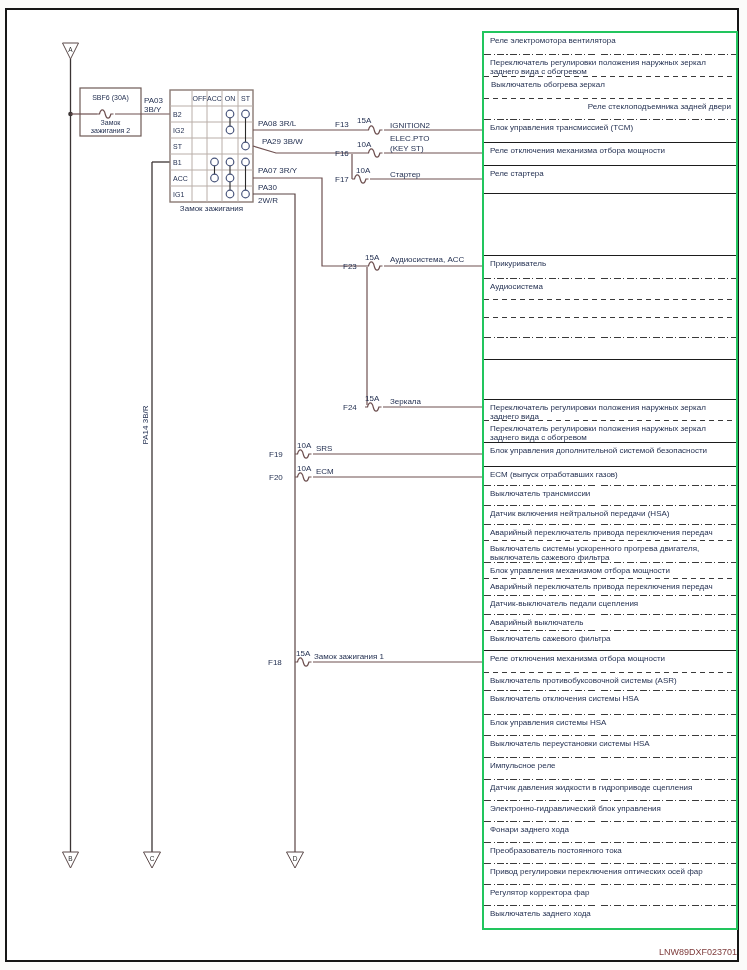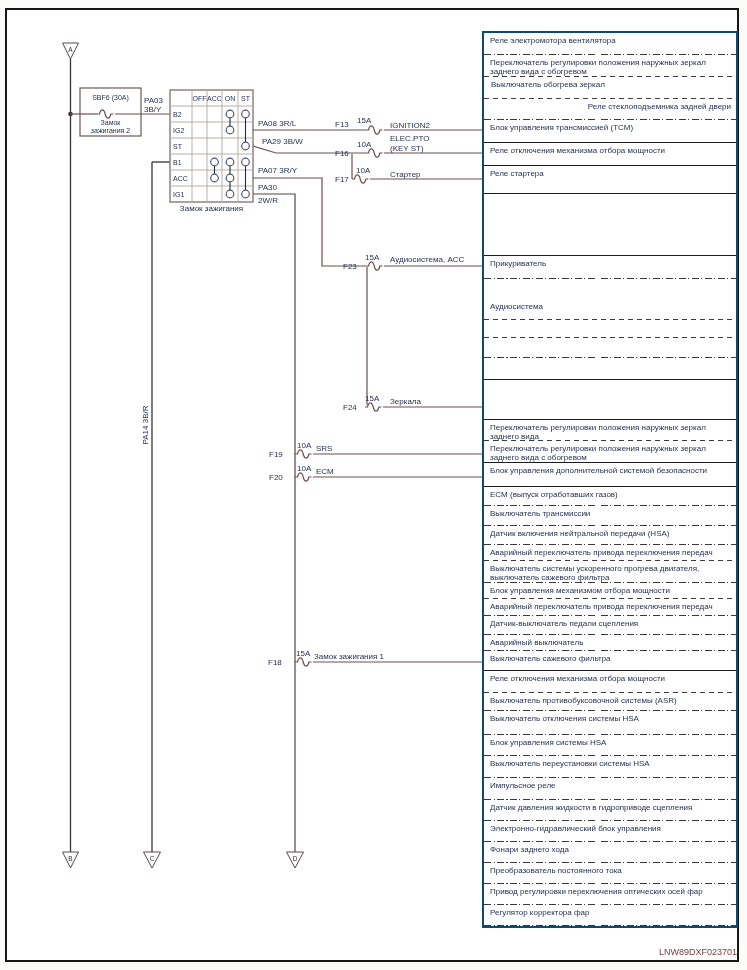--- a/index.html
+++ b/index.html
@@ -13,21 +13,21 @@
   }
   svg.overlay{position:absolute;left:0;top:0;width:747px;height:970px;overflow:visible}
   svg text{font-family:"Liberation Sans", sans-serif;fill:#1e2b4d}
   .t8{font-size:8px}
   .t7{font-size:7px}
   .t65{font-size:6.5px;fill:#2a2a2a}
   .t9{font-size:9px}
   .code-text{fill:#7d3b3b}
   .panel{
     position:absolute;left:482px;top:31px;width:256px;
-    border:2px solid #0c4a6e;background:#fff;box-sizing:border-box;
+    border:2px solid #22c55e;background:#fff;box-sizing:border-box;
   }
   .prow{
     position:relative;box-sizing:border-box;overflow:hidden;
     padding:3px 5px 0 6px;font-size:8px;line-height:9px;color:#1e2b4d;
   }
   .sep{position:absolute;left:0;right:0;bottom:0;height:1px}
   .sep-solid{background:#1d1d1d}
   .sep-dashed{background:repeating-linear-gradient(90deg,#3a3a3a 0 5px,transparent 5px 9px)}
   .sep-dashdot{background:repeating-linear-gradient(90deg,#3a3a3a 0 7px,transparent 7px 9.5px,#3a3a3a 9.5px 10.5px,transparent 10.5px 13px)}
 </style>
@@ -219,21 +219,21 @@
 <div class="panel">
     <div class="prow" style="height: 22px;"><span>Реле электромотора вентилятора</span><div class="sep sep-dashdot"></div></div>
     <div class="prow" style="height: 22px;"><span>Переключатель регулировки положения наружных зеркал заднего вида с обогревом</span><div class="sep sep-dashed"></div></div>
     <div class="prow" style="height: 22px; padding-left: 7px;"><span>Выключатель обогрева зеркал</span><div class="sep sep-dashed"></div></div>
     <div class="prow" style="height: 21px; text-align: right;"><span>Реле стеклоподъемника задней двери</span><div class="sep sep-dashdot"></div></div>
     <div class="prow" style="height: 23px;"><span>Блок управления трансмиссией (TCM)</span><div class="sep sep-solid"></div></div>
     <div class="prow" style="height: 23px;"><span>Реле отключения механизма отбора мощности</span><div class="sep sep-solid"></div></div>
     <div class="prow" style="height: 28px;"><span>Реле стартера</span><div class="sep sep-solid"></div></div>
     <div class="prow" style="height: 62px;"><span></span><div class="sep sep-solid"></div></div>
     <div class="prow" style="height: 23px;"><span>Прикуриватель</span><div class="sep sep-dashdot"></div></div>
-    <div class="prow" style="height: 21px; margin-top: 20px;"><span>Аудиосистема</span><div class="sep sep-dashed"></div></div>
+    <div class="prow" style="height: 21px;"><span>Аудиосистема</span><div class="sep sep-dashed"></div></div>
     <div class="prow" style="height: 18px;"><span></span><div class="sep sep-dashed"></div></div>
     <div class="prow" style="height: 20px;"><span></span><div class="sep sep-dashdot"></div></div>
     <div class="prow" style="height: 22px;"><span></span><div class="sep sep-solid"></div></div>
     <div class="prow" style="height: 40px;"><span></span><div class="sep sep-solid"></div></div>
     <div class="prow" style="height: 21px;"><span>Переключатель регулировки положения наружных зеркал заднего вида</span><div class="sep sep-dashed"></div></div>
     <div class="prow" style="height: 22px;"><span>Переключатель регулировки положения наружных зеркал заднего вида с обогревом</span><div class="sep sep-solid"></div></div>
     <div class="prow" style="height: 24px;"><span>Блок управления дополнительной системой безопасности</span><div class="sep sep-solid"></div></div>
     <div class="prow" style="height: 19px;"><span>ECM (выпуск отработавших газов)</span><div class="sep sep-dashdot"></div></div>
     <div class="prow" style="height: 20px;"><span>Выключатель трансмиссии</span><div class="sep sep-dashdot"></div></div>
     <div class="prow" style="height: 19px;"><span>Датчик включения нейтральной передачи (HSA)</span><div class="sep sep-dashdot"></div></div>
@@ -249,13 +249,14 @@
     <div class="prow" style="height: 24px;"><span>Выключатель отключения системы HSA</span><div class="sep sep-dashdot"></div></div>
     <div class="prow" style="height: 21px;"><span>Блок управления системы HSA</span><div class="sep sep-dashdot"></div></div>
     <div class="prow" style="height: 22px;"><span>Выключатель переустановки системы HSA</span><div class="sep sep-dashdot"></div></div>
     <div class="prow" style="height: 22px;"><span>Импульсное реле</span><div class="sep sep-dashdot"></div></div>
     <div class="prow" style="height: 21px;"><span>Датчик давления жидкости в гидроприводе сцепления</span><div class="sep sep-dashdot"></div></div>
     <div class="prow" style="height: 21px;"><span>Электронно-гидравлический блок управления</span><div class="sep sep-dashdot"></div></div>
     <div class="prow" style="height: 21px;"><span>Фонари заднего хода</span><div class="sep sep-dashdot"></div></div>
     <div class="prow" style="height: 21px;"><span>Преобразователь постоянного тока</span><div class="sep sep-dashdot"></div></div>
     <div class="prow" style="height: 21px;"><span>Привод регулировки переключения оптических осей фар</span><div class="sep sep-dashdot"></div></div>
     <div class="prow" style="height: 21px;"><span>Регулятор корректора фар</span><div class="sep sep-dashdot"></div></div>
+    <div class="prow" style="height: 22px;"><span>Выключатель заднего хода</span></div>
   </div>
 
 </body></html>

